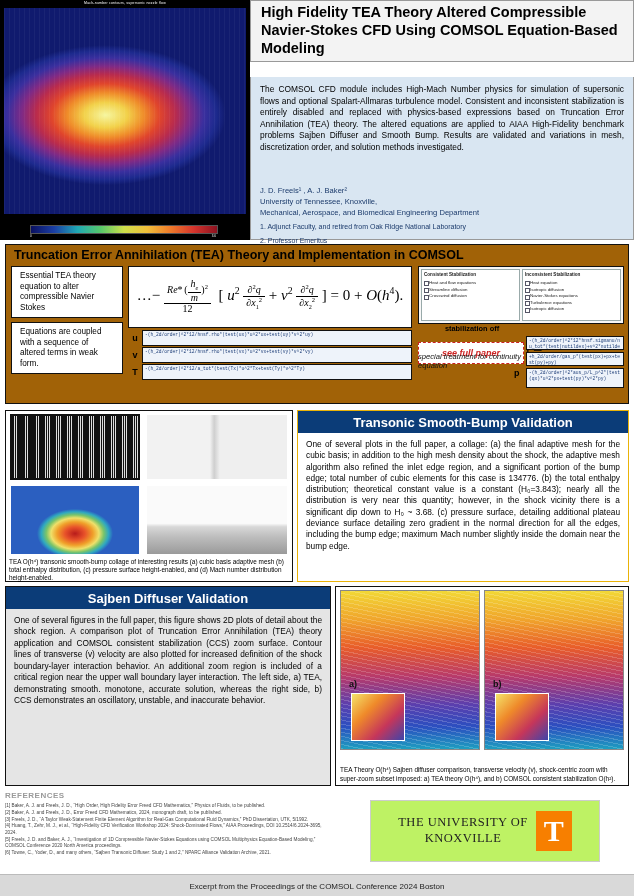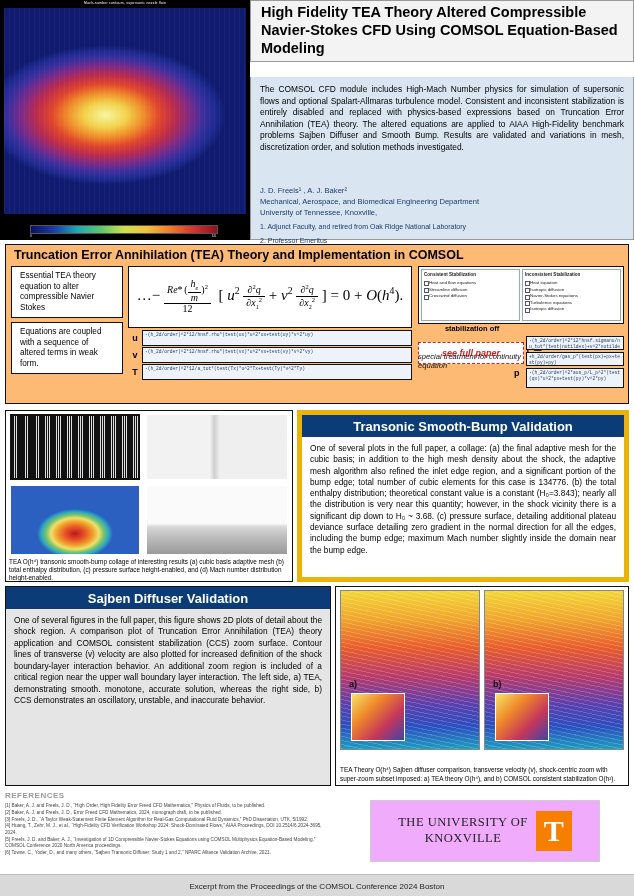--- a/index.html
+++ b/index.html
@@ -64,21 +64,21 @@
     position:absolute;left:250px;top:179px;width:384px;height:61px;
     background:#d9e6f2;border:1px solid #999;border-top:none;box-sizing:border-box;
     padding:6px 9px;font-size:7.6px;line-height:1.45;color:#1b3a6b;
   }
   .authors .affil{color:#1b3a6b;}
   .authors .small{font-size:7px;margin-top:4px;line-height:1.4;}
 
   
   .tea-sec{
     position:absolute;left:5px;top:244px;width:624px;height:160px;
-    border:1px solid #111;box-sizing:border-box;background:#fdba74;
+    border:1px solid #111;box-sizing:border-box;background:#a16207;
   }
   .tea-head{
     font-size:12.5px;font-weight:bold;padding:3px 0 2px 8px;
   }
   .tea-body{position:relative;height:134px;}
   .box{
     position:absolute;border:1px solid #111;box-sizing:border-box;background:#fff;
     font-size:8.2px;line-height:1.3;padding:4px 8px;
   }
   .box-essential{left:5px;top:2px;width:112px;height:52px;}
@@ -165,21 +165,21 @@
   .bump-d{position:absolute;left:140px;top:74px;width:142px;height:70px;background:#fff;}
   .bump-d-in{position:absolute;inset:1px;background:
     linear-gradient(180deg,#fafafa 0 55%, #d8d8d8 60%, #bdbdbd 75%, #9a9a9a 100%);}
   .bump-cap{
     position:absolute;left:5px;top:556px;width:288px;height:26px;
     font-size:6.4px;line-height:1.25;padding:2px 3px;box-sizing:border-box;
     border:1px solid #111;border-top:none;background:#fff;
   }
   .bump-panel{
     position:absolute;left:297px;top:410px;width:332px;height:172px;
-    border:5px solid #eab308;box-sizing:border-box;background:#fff;
+    border:1px solid #eab308;box-sizing:border-box;background:#fff;
   }
   .bump-title{
     background:#0b3c78;color:#fff;font-size:13px;font-weight:bold;
     text-align:center;padding:4px 0 3px;
   }
   .bump-text{
     padding:6px 8px;font-size:8.3px;line-height:1.36;text-align:justify;
   }
 
   
@@ -208,21 +208,21 @@
 
   
   .refs{
     position:absolute;left:5px;top:790px;width:326px;height:78px;
     font-size:4.7px;line-height:1.42;color:#444;
   }
   .refs h4{margin:0 0 2px 0;font-size:8px;color:#9a9a9a;font-weight:bold;letter-spacing:.5px;}
   
   .utlogo{
     position:absolute;left:370px;top:800px;width:230px;height:62px;
-    border:1px solid #ccc;background:#f0abfc;box-sizing:border-box;
+    border:1px solid #ccc;background:#bef264;box-sizing:border-box;
     display:flex;align-items:center;justify-content:center;gap:8px;
   }
   .ut-txt{font-family:"Liberation Serif", serif;font-size:11px;line-height:1.25;text-align:center;color:#222;}
   .ut-txt .big{font-size:12.5px;letter-spacing:.5px;}
   .ut-mark{
     width:36px;height:40px;background:#f77f00;display:flex;align-items:center;justify-content:center;
     color:#fff;font-family:"Liberation Serif", serif;font-size:30px;font-weight:bold;
   }
   
   .footer{
@@ -249,22 +249,22 @@
   </div>
 
   <div class="title-panel">
     <h1>High Fidelity TEA Theory Altered Compressible Navier-Stokes CFD Using COMSOL Equation-Based Modeling</h1>
   </div>
 
   <div class="abstract">The COMSOL CFD module includes High-Mach Number physics for simulation of supersonic flows and optional Spalart-Allmaras turbulence model. Consistent and inconsistent stabilization is entirely disabled and replaced with physics-based expressions based on Truncation Error Annihilation (TEA) theory.  The altered equations are applied to AIAA High-Fidelity benchmark problems Sajben Diffuser and Smooth Bump.  Results are validated and variations in mesh, discretization order, and solution methods investigated.</div>
 
   <div class="authors">
     <div>J. D. Freels¹ , A. J. Baker²</div>
+    <div class="affil">University of Tennessee, Knoxville,</div>
     <div class="affil">Mechanical, Aerospace, and Biomedical Engineering  Department</div>
-    <div class="affil">University of Tennessee, Knoxville,</div>
     <div class="small">1. Adjunct Faculty,  and  retired from Oak Ridge National Laboratory</div>
     <div class="small">2. Professor Emeritus</div>
   </div>
 
   <div class="tea-sec">
     <div class="tea-head">Truncation Error Annihilation (TEA) Theory and Implementation in COMSOL</div>
     <div class="tea-body">
 
       <div class="box box-essential">Essential TEA theory equation to alter compressible  Navier Stokes</div>
       <div class="box box-coupled">Equations are coupled with a sequence of altered terms in weak form.</div>

